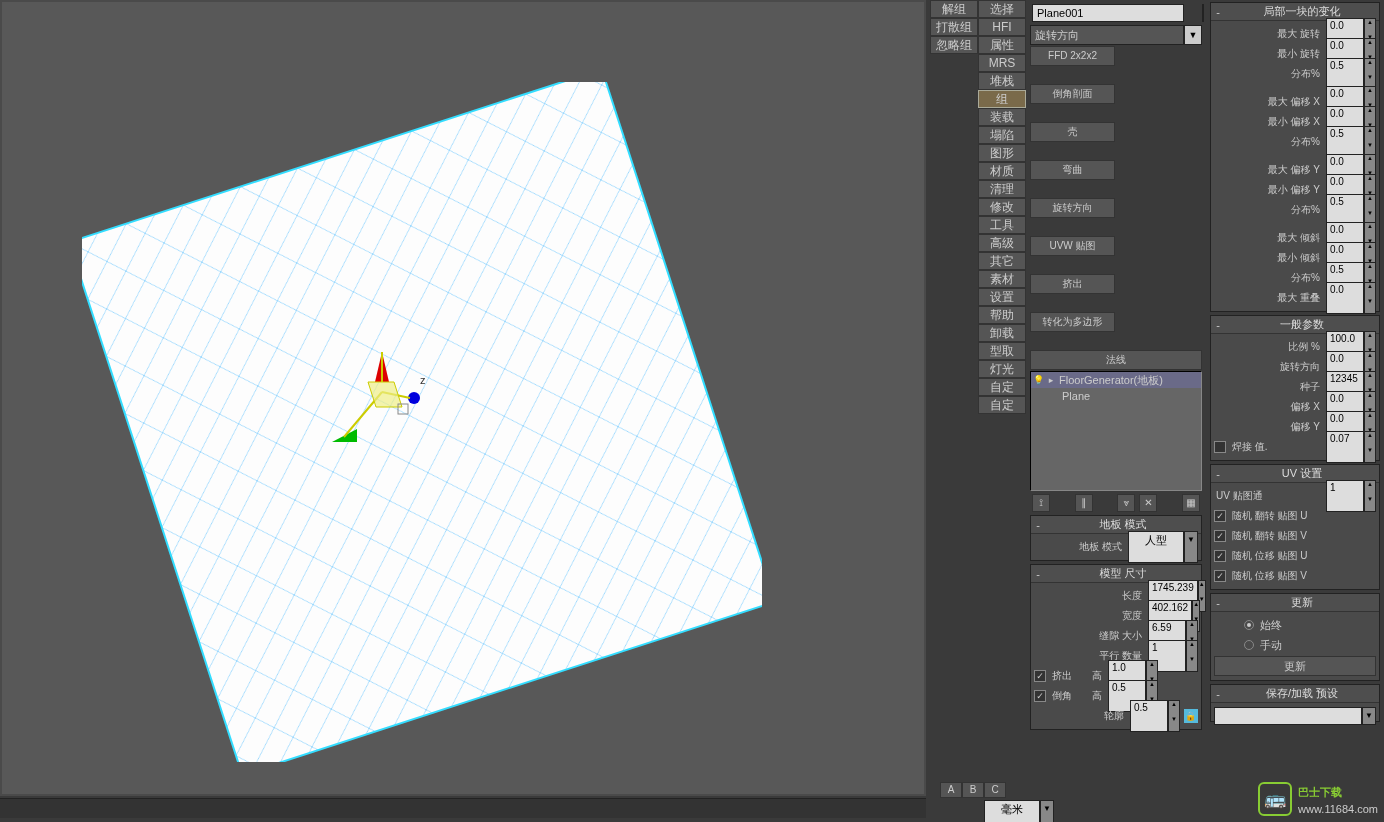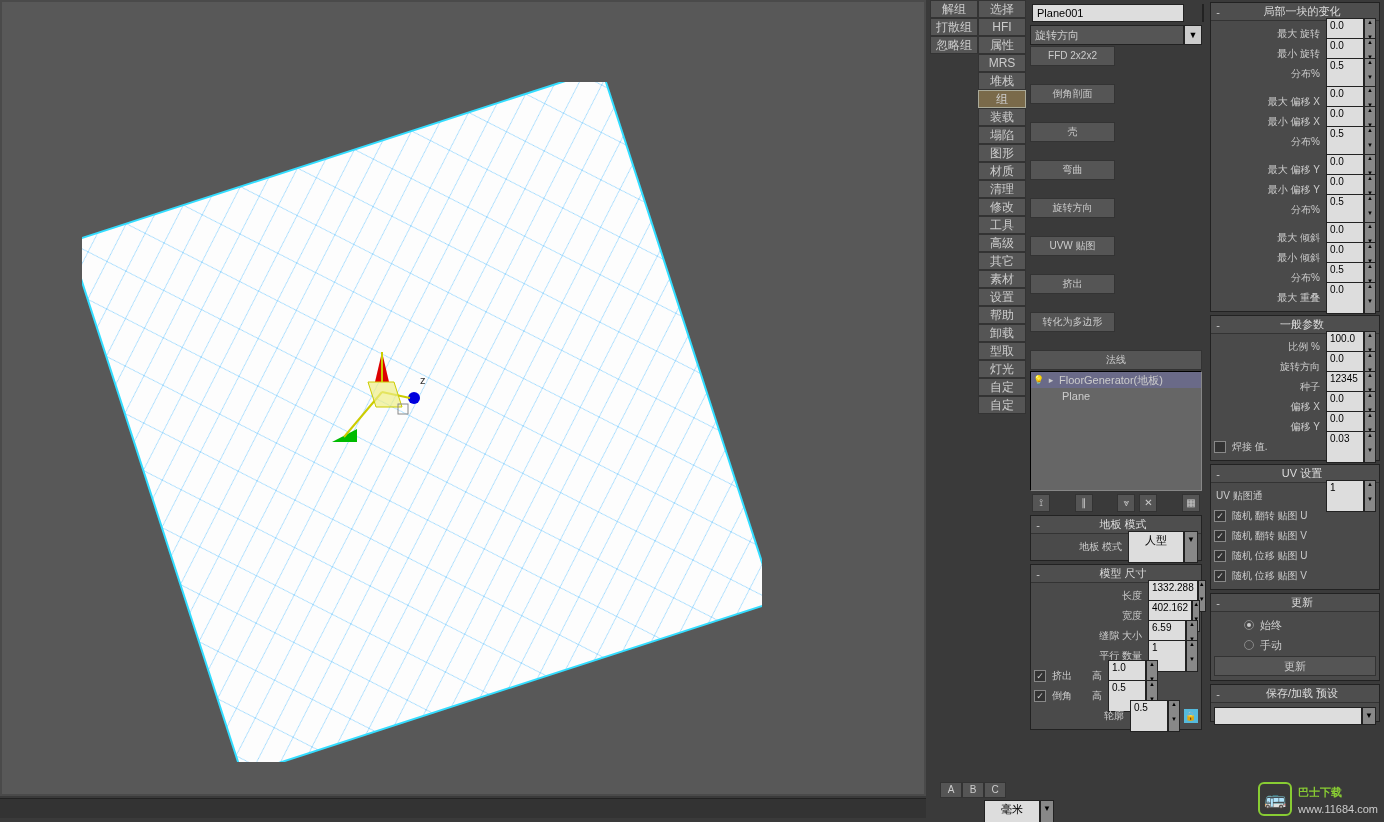--- a/index.html
+++ b/index.html
@@ -248,21 +248,21 @@
 
  <div class="rollout">
   <div class="roll-hdr">
         <div class="roll-tog">-</div>
         <div class="roll-title">模型 尺寸</div>
       </div>
   <div class="roll-body" id="mszbody">
         <div class="prm-row">
           <div class="prm-lbl">长度</div>
           <div class="spinner w50">
-            <div class="spin-val">1332.288</div>
+            <div class="spin-val">1745.239</div>
             <div class="spin-arrows">
               <div class="spin-up">▲</div>
               <div class="spin-dn">▼</div>
             </div>
           </div>
         </div>
         <div class="prm-row">
           <div class="prm-lbl">宽度</div>
           <div class="spinner w50">
             <div class="spin-val">402.162</div>
@@ -526,21 +526,21 @@
             <div class="spin-arrows">
               <div class="spin-up">▲</div>
               <div class="spin-dn">▼</div>
             </div>
           </div>
         </div>
         <div class="prm-row">
           <div class="cb"></div>
           <div class="prm-lbl prm-lbl-l">焊接 值.</div>
           <div class="spinner w50">
-            <div class="spin-val">0.03</div>
+            <div class="spin-val">0.07</div>
             <div class="spin-arrows">
               <div class="spin-up">▲</div>
               <div class="spin-dn">▼</div>
             </div>
           </div>
         </div>
       </div>
  </div>
  <div class="rollout">
   <div class="roll-hdr">

